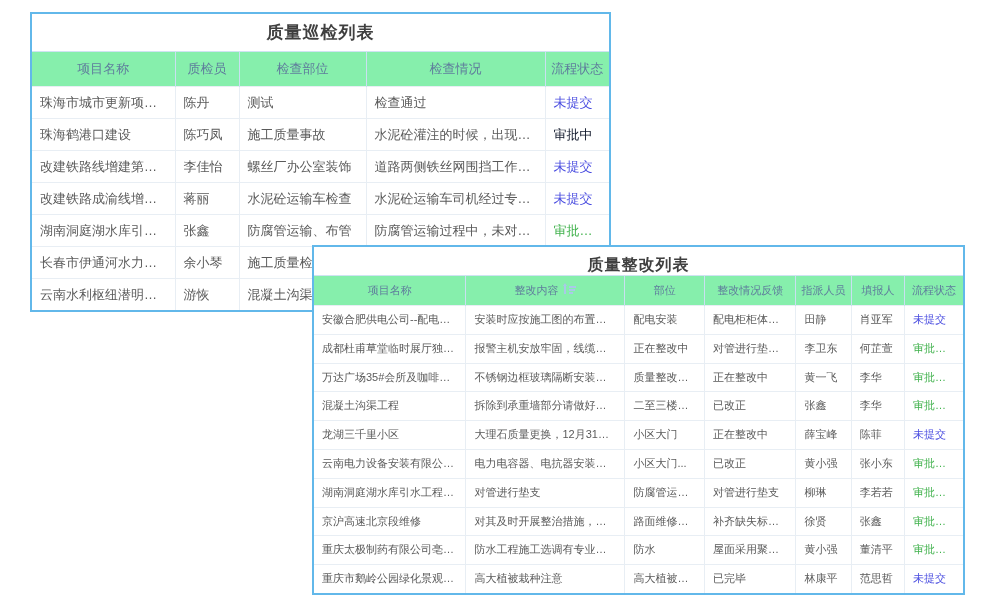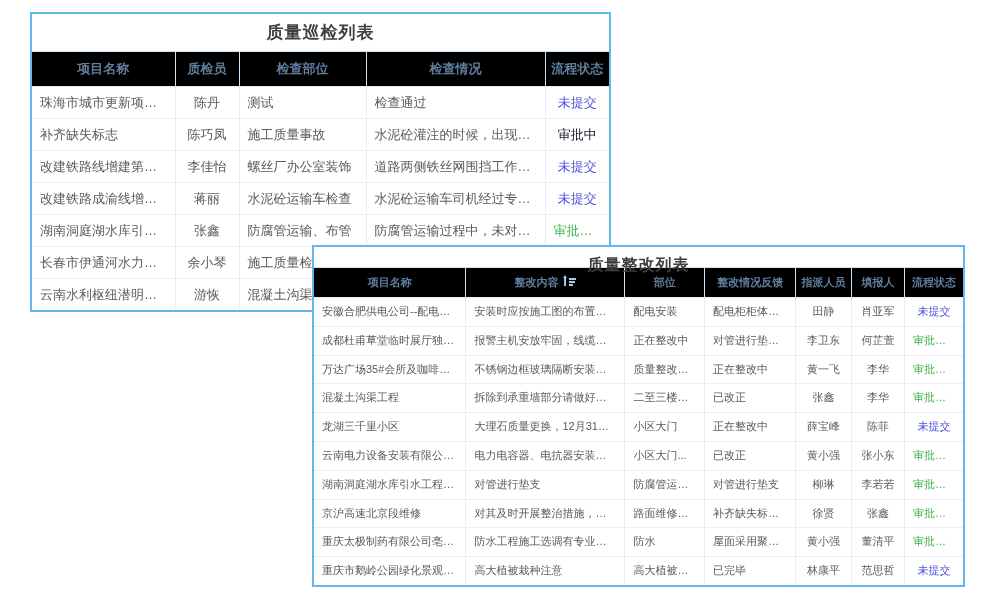--- a/index.html
+++ b/index.html
@@ -3,38 +3,38 @@
 <meta charset="utf-8">
 <style>
   html,body{margin:0;padding:0;background:#ffffff;width:1000px;height:600px;overflow:hidden;
     font-family:"Liberation Sans","DejaVu Sans",sans-serif;}
   .page{position:relative;width:1000px;height:600px;background:#fff;}
 
   .panel{position:absolute;background:#fff;border:2px solid #62b8ea;box-sizing:border-box;}
   .panel-title{text-align:center;font-weight:bold;color:#3f3f3f;letter-spacing:1px;}
 
   table.grid{width:100%;border-collapse:collapse;table-layout:fixed;}
-  table.grid th{background:#000000;color:#5f7d9c;font-weight:bold;text-align:center;
+  table.grid th{background:#86efac;color:#5f7d9c;font-weight:normal;text-align:center;
     border-top:1px solid #cfe3f2;border-left:1px solid #c9e0f1;white-space:nowrap;overflow:hidden;}
   table.grid th:first-child{border-left:none;}
   table.grid td{color:#5a5a5a;border-top:1px solid #e8eef4;border-left:1px solid #e8eef4;
     white-space:nowrap;overflow:hidden;text-overflow:ellipsis;padding:0 8px;box-sizing:border-box;}
   table.grid td:first-child{border-left:none;}
-  .center{text-align:center;margin-top:16px;}
+  .center{text-align:left;margin-top:16px;}
   .link{color:#3e9bd8;cursor:pointer;}
 
   
   .t1{left:30px;top:12px;width:581px;}
   .t1 .panel-title{height:37px;line-height:37px;font-size:17px;}
   .t1 th{height:32px;font-size:13px;}
   .t1 td{height:31px;font-size:13px;line-height:31px;}
 
   
   .t2{left:312px;top:245px;width:653px;z-index:5;}
-  .t2 .panel-title{height:20px;line-height:36px;font-size:16px;}
+  .t2 .panel-title{height:28px;line-height:36px;font-size:16px;}
   .t2 th{height:27px;font-size:11px;}
   .t2 td{height:27.8px;font-size:11px;line-height:27.8px;}
 
   
   .sort-icon{display:inline-block;position:relative;width:14px;height:10px;margin-left:4px;vertical-align:-1px;}
   .sort-icon .shaft{position:absolute;left:2px;top:1px;width:2px;height:8px;background:#a9c9e8;}
   .sort-icon .head{position:absolute;left:0.5px;top:-2px;width:0;height:0;
     border-left:2.5px solid transparent;border-right:2.5px solid transparent;border-bottom:3.5px solid #a9c9e8;}
   .sort-icon .s1,.sort-icon .s2,.sort-icon .s3{position:absolute;left:7px;height:2px;background:#a9c9e8;}
   .sort-icon .s1{top:1px;width:7px;}
@@ -67,21 +67,21 @@
       </thead>
       <tbody>
         <tr>
           <td class="link">珠海市城市更新项目紫...</td>
           <td class="link center">陈丹</td>
           <td>测试</td>
           <td>检查通过</td>
           <td class="center" style="color: rgb(74, 77, 224);">未提交</td>
         </tr>
         <tr>
-          <td class="link">补齐缺失标志</td>
+          <td class="link">珠海鹤港口建设</td>
           <td class="link center">陈巧凤</td>
           <td>施工质量事故</td>
           <td>水泥砼灌注的时候，出现离析现象</td>
           <td class="center" style="color: #0f172a;">审批中</td>
         </tr>
         <tr>
           <td class="link">改建铁路线增建第二线...</td>
           <td class="link center">李佳怡</td>
           <td>螺丝厂办公室装饰</td>
           <td>道路两侧铁丝网围挡工作按设计...</td>

